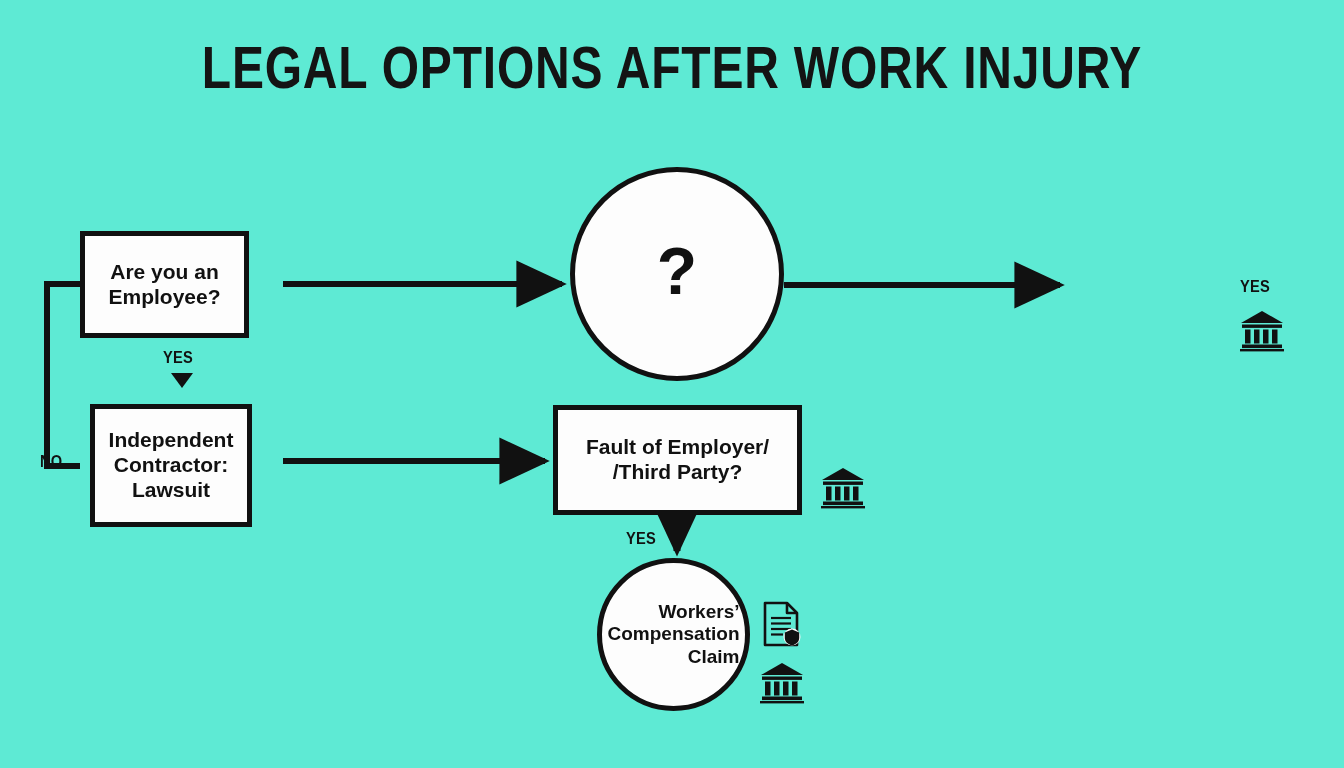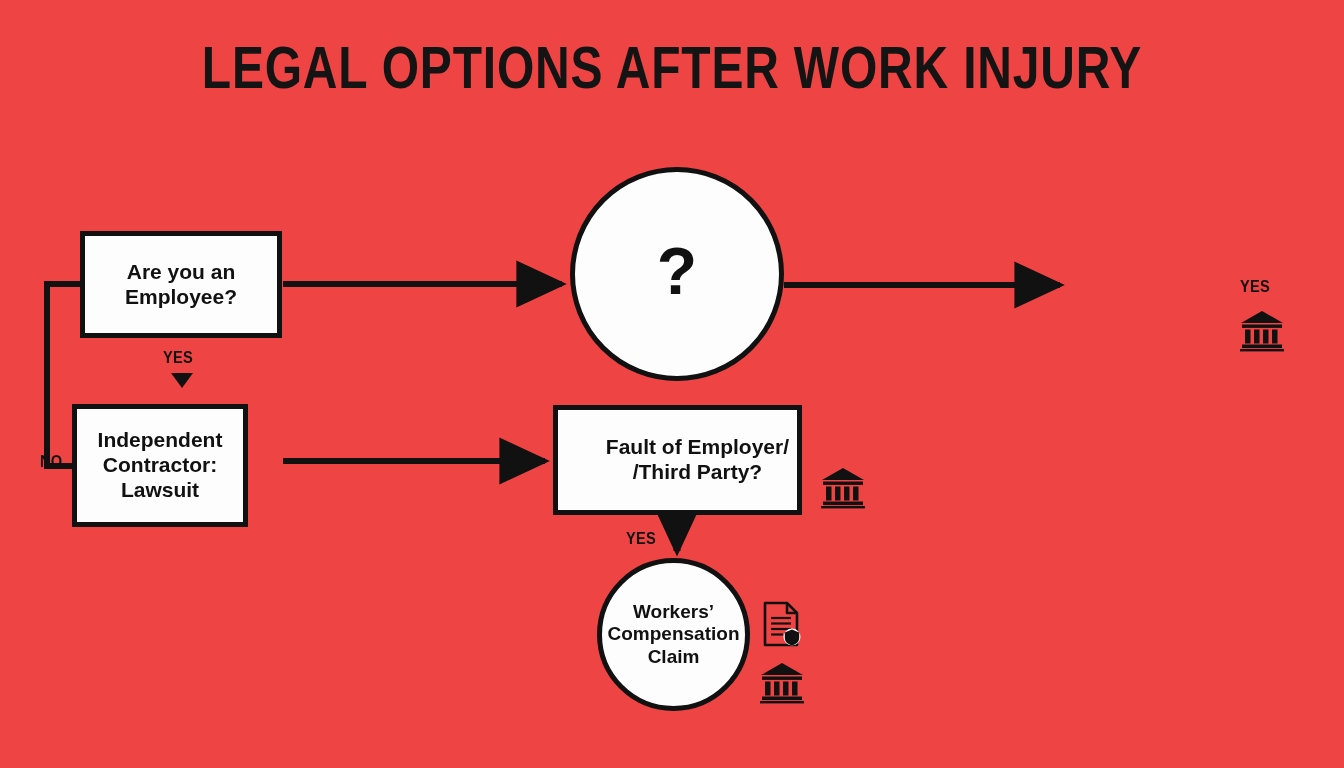--- a/index.html
+++ b/index.html
@@ -4,21 +4,21 @@
 <style>
   html, body {
     margin: 0;
     padding: 0;
     background: #fdfdfd;
   }
   #stage {
     position: relative;
     width: 1344px;
     height: 768px;
-    background: #ef4444;
+    background: #5eead4;
     overflow: hidden;
     font-family: "Liberation Sans", sans-serif;
     color: #111111;
   }
 
   
   #chart-title {
     position: absolute;
     left: 0;
     top: 36px;
@@ -62,26 +62,26 @@
   .node.circle {
     border: 5px solid #111111;
     border-radius: 50%;
   }
   .node .label {
     padding: 0 8px;
     white-space: pre-line;
   }
 
   
-  #node-employee      { left: 80px;  top: 231px; width: 202px; height: 107px; font-size: 21px; }
-  #node-contractor    { left: 72px;  top: 404px; width: 176px; height: 123px; font-size: 21px; }
+  #node-employee      { left: 80px;  top: 231px; width: 169px; height: 107px; font-size: 21px; }
+  #node-contractor    { left: 90px;  top: 404px; width: 162px; height: 123px; font-size: 21px; }
   #node-injured       { left: 570px; top: 167px; width: 214px; height: 214px; font-size: 20px; }
-  #node-fault         { left: 553px; top: 405px; width: 249px; height: 110px; font-size: 21px; justify-content: flex-end; }
+  #node-fault         { left: 553px; top: 405px; width: 249px; height: 110px; font-size: 21px; }
   #node-personal      { left: 1068px;top: 207px; width: 163px; height: 163px; font-size: 19px; }
-  #node-workers       { left: 597px; top: 558px; width: 153px; height: 153px; font-size: 19px; }
+  #node-workers       { left: 597px; top: 558px; width: 153px; height: 153px; font-size: 19px; text-align: right; }
 
   
   #node-injured .inner-stack {
     display: flex;
     flex-direction: column;
     align-items: center;
     justify-content: center;
     line-height: 1.1;
   }
   #qmark {

